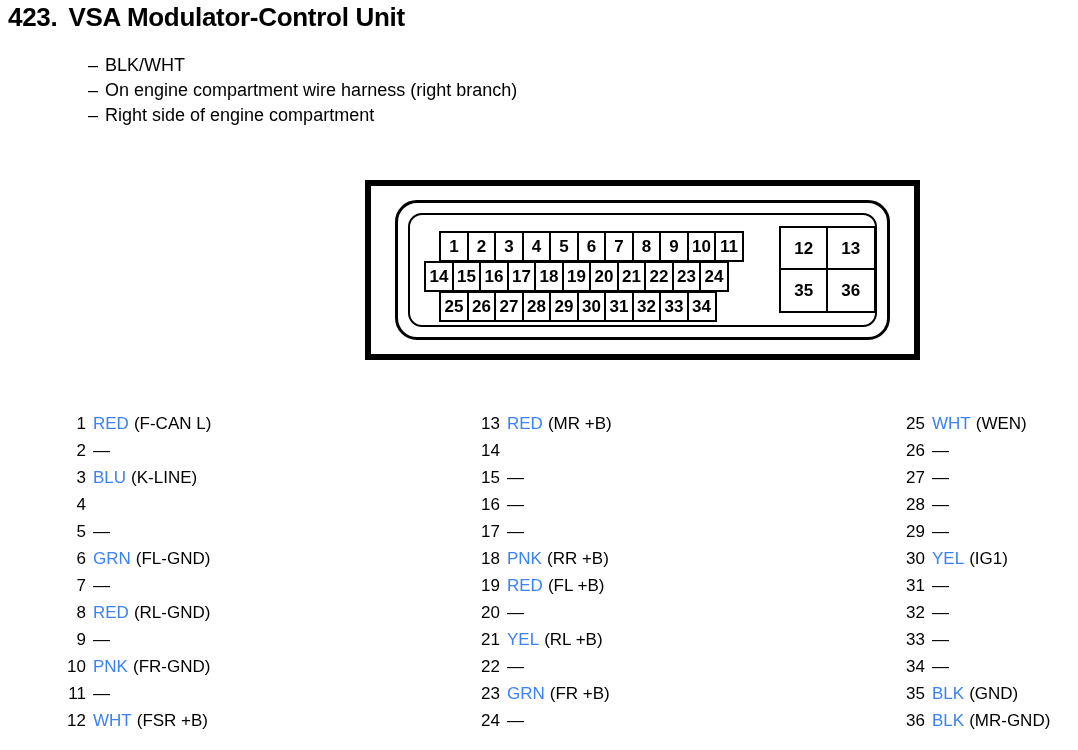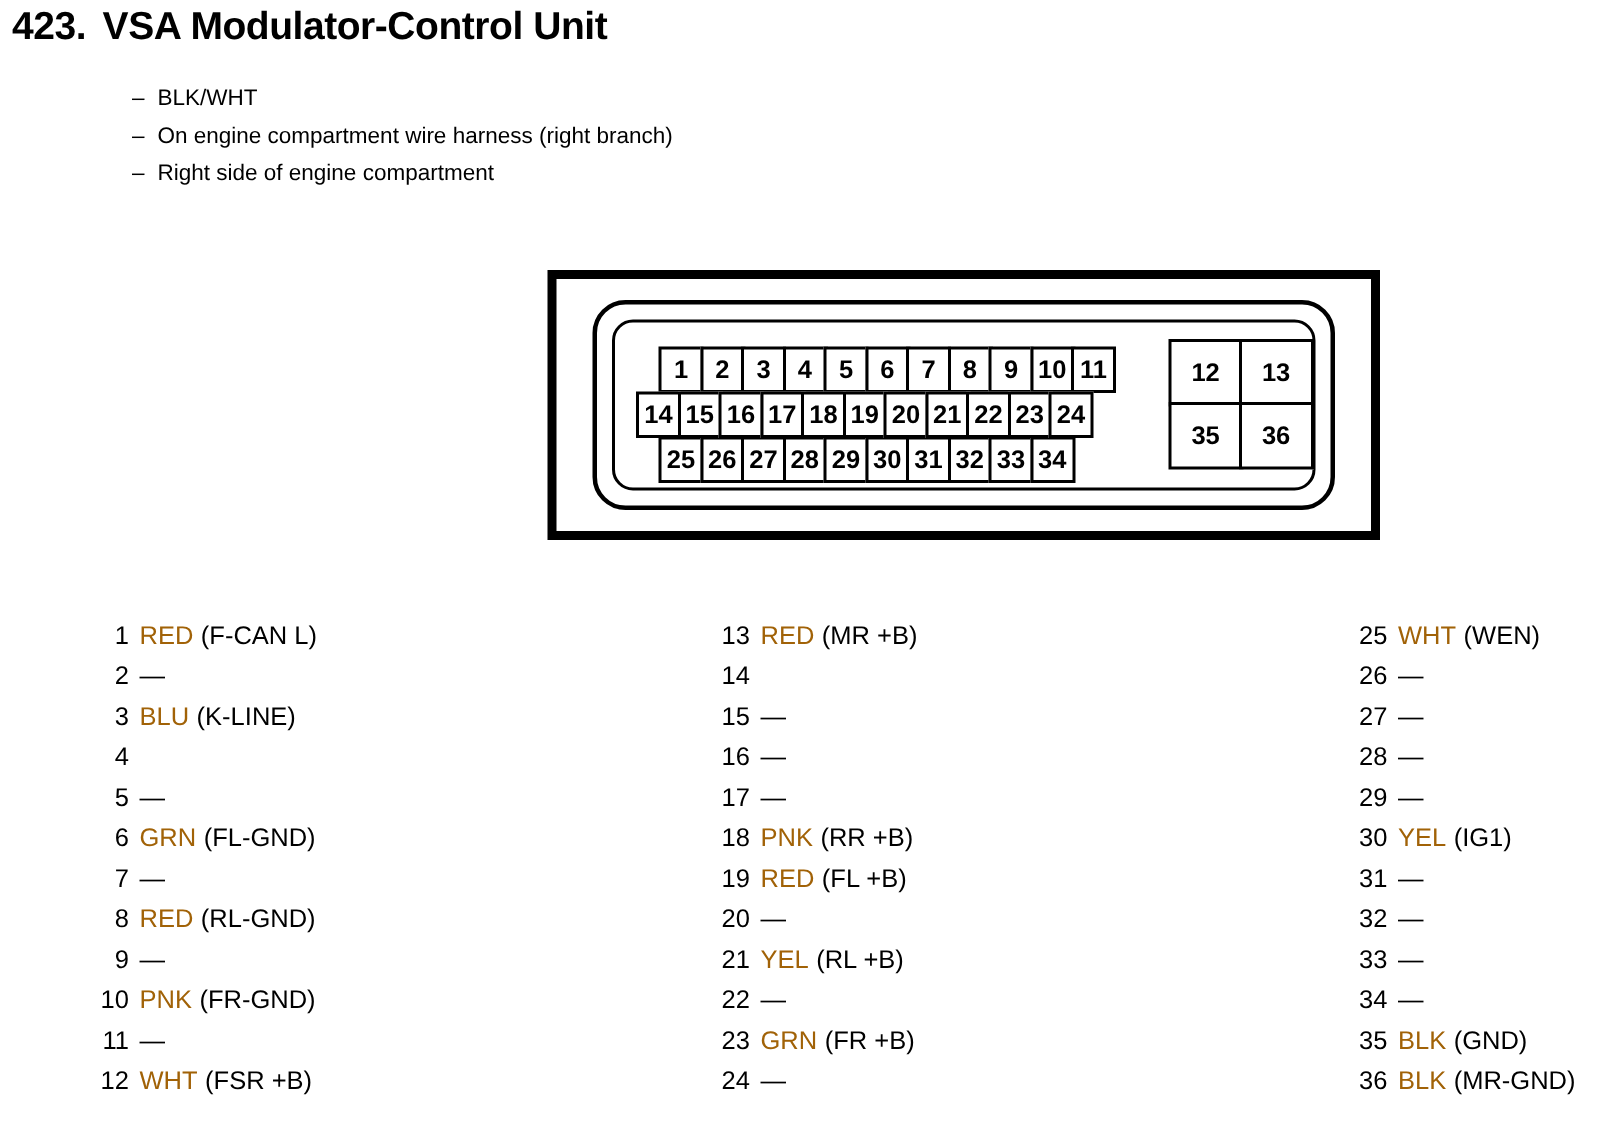--- a/index.html
+++ b/index.html
@@ -26,21 +26,21 @@
     letter-spacing: -0.3px;
     white-space: nowrap;
   }
   #heading .hnum { margin-right: 11px; }
 
   
   #notes {
     position: absolute;
     left: 88px;
     top: 53px;
-    font-size: 15px;
+    font-size: 18px;
     line-height: 25px;
   }
   #notes .note {
     white-space: nowrap;
   }
   #notes .dash {
     display: inline-block;
     width: 17px;
   }
 
@@ -149,21 +149,21 @@
   }
   .pin-no {
     width: 86px;
     text-align: right;
     flex: 0 0 86px;
   }
   .pin-desc {
     margin-left: 7px;
   }
   .wire {
-    color: #a16207;
+    color: #3b82f6;
   }
   .signal {
     color: #000000;
     margin-left: 5px;
   }
   .empty {
     color: #000000;
   }
 </style>
 </head>

